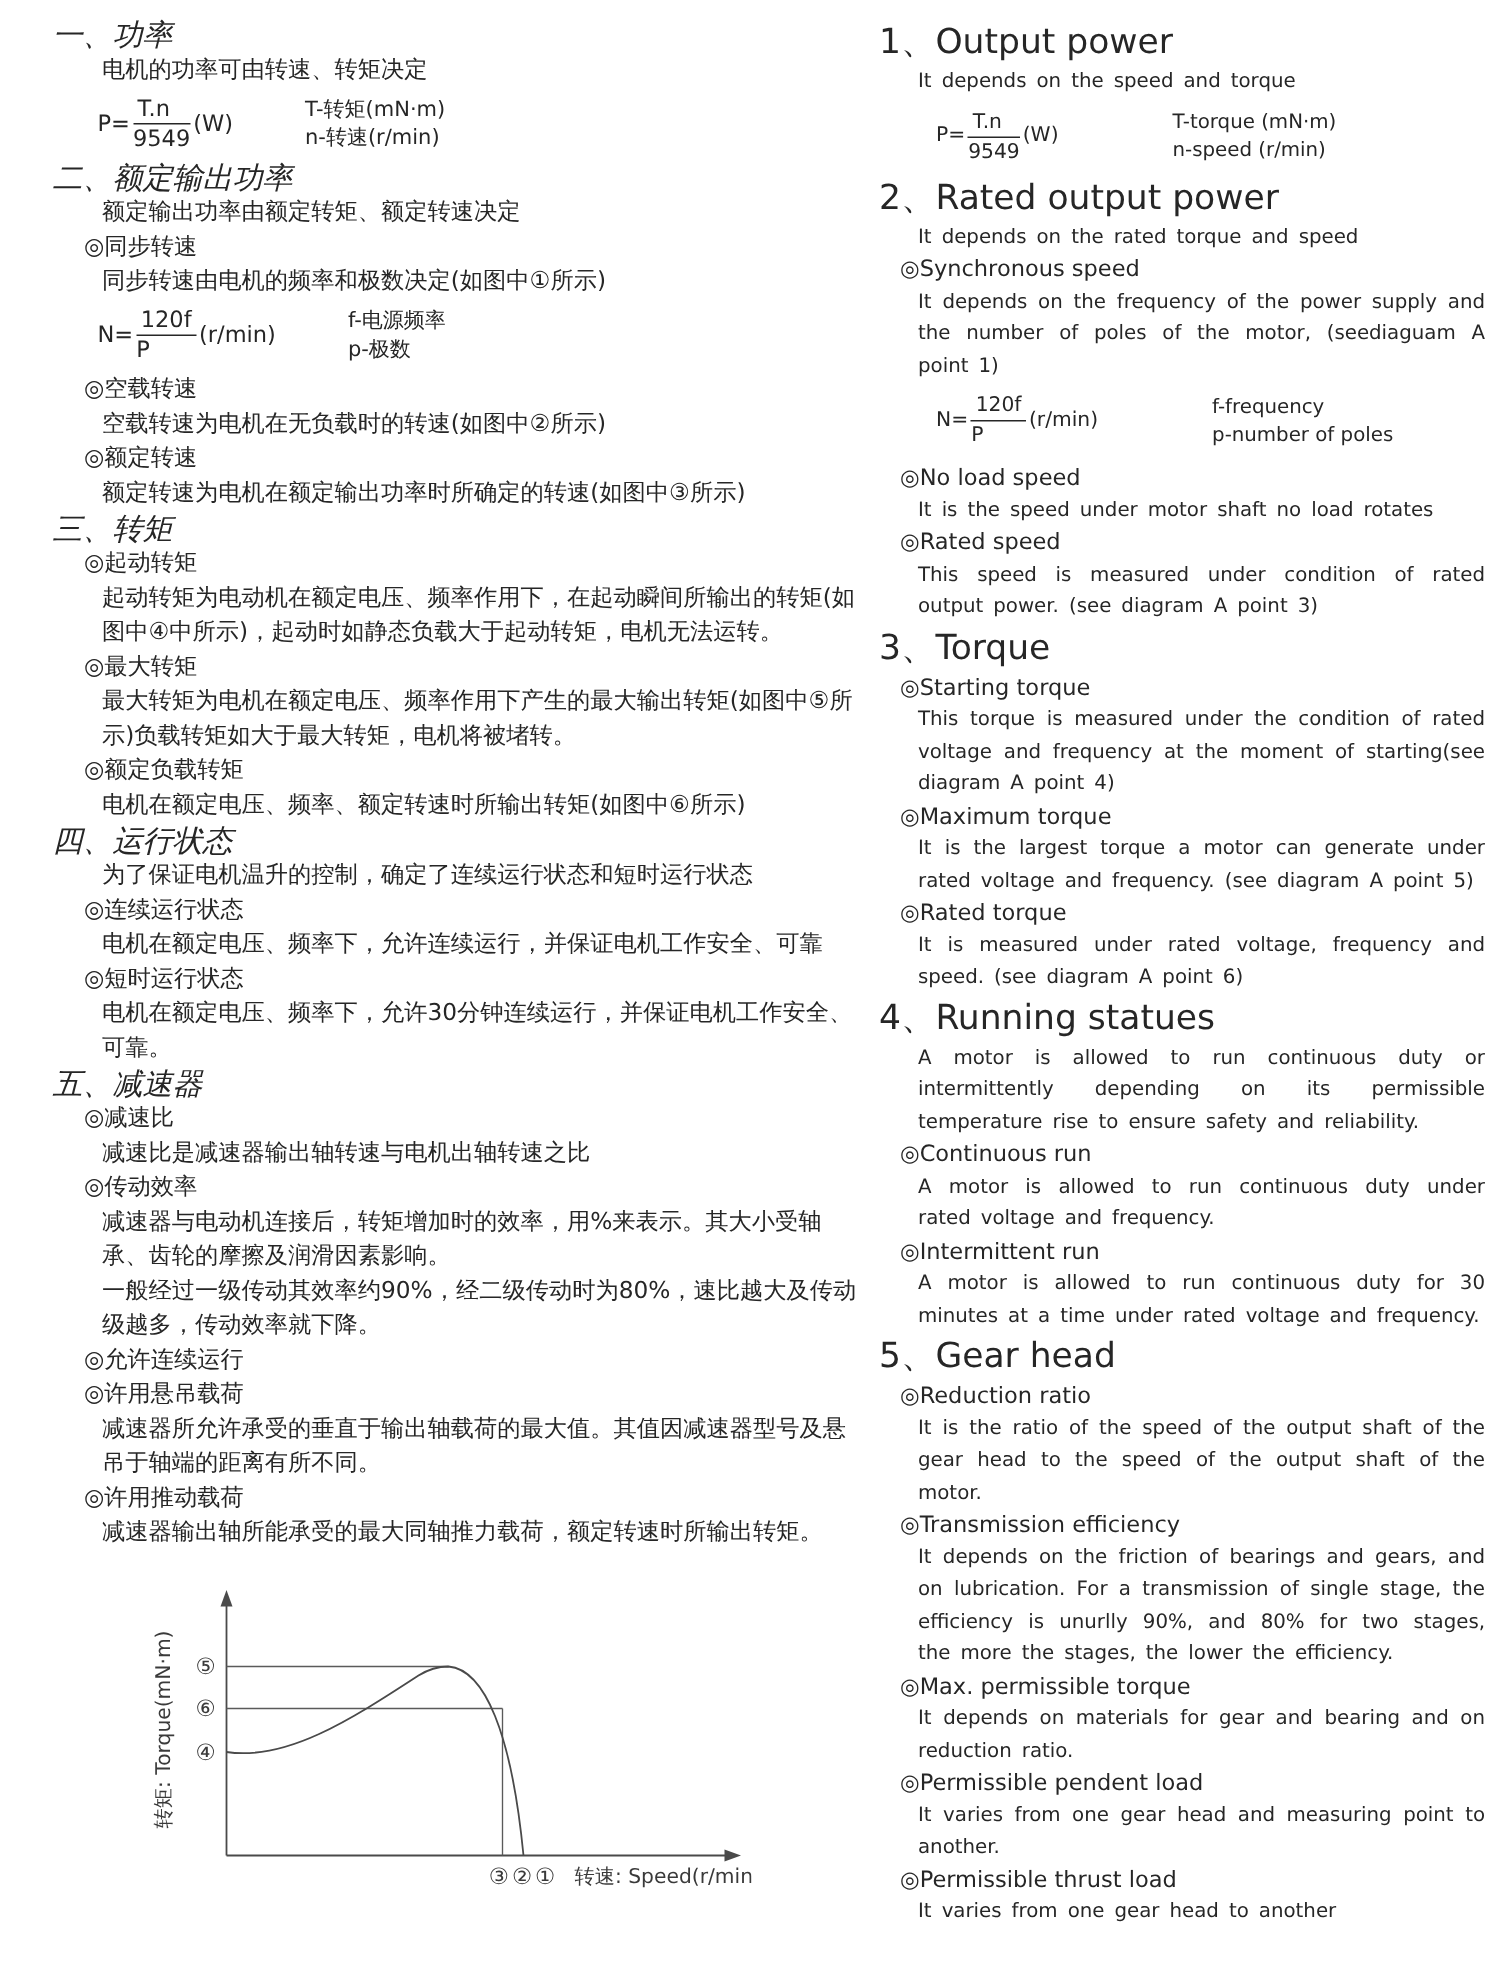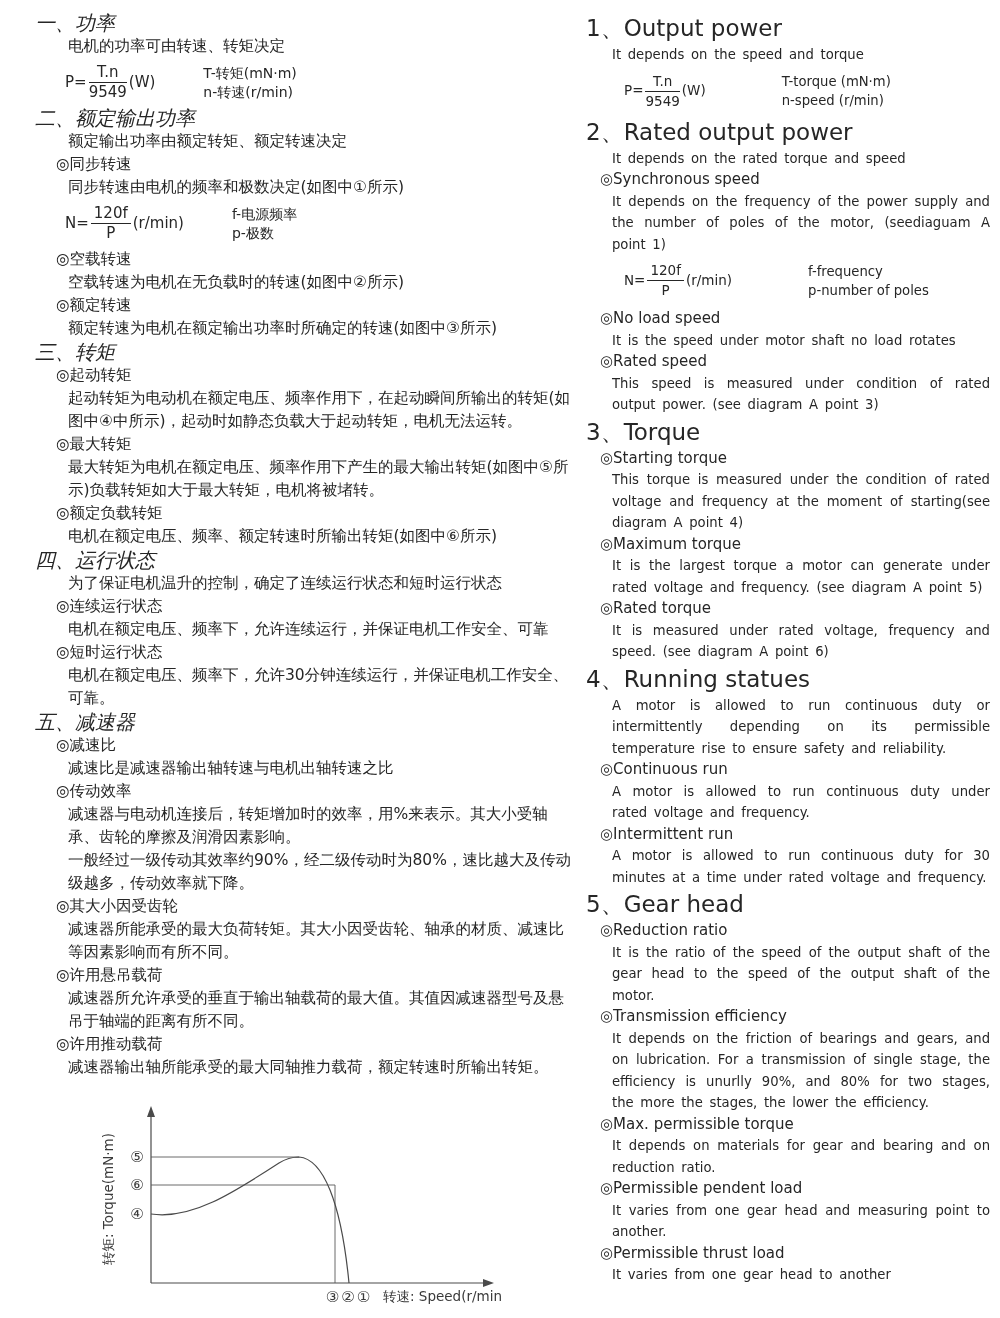--- a/index.html
+++ b/index.html
@@ -25,21 +25,21 @@
   .en .sec { margin-bottom:2px; }
   .en .sec-title { font-size:23px; line-height:26px; margin:3px 0 3px 0; }
   .en .para { padding-left:26px; text-align:justify; word-spacing:2.5px; }
   .en .sub  { padding-left:14px; font-size:15px; }
 
   
   .formula-row { display:flex; align-items:center; margin:5px 0 5px 30px; }
   .en .formula-row { margin-left:38px; margin-top:6px; margin-bottom:8px; }
   .formula { display:flex; align-items:center; font-size:15px; }
   .en .formula { font-size:13.5px; }
-  .frac { display:inline-block; text-align:center; margin:0 2px; }
+  .frac { display:inline-block; text-align:left; margin:0 2px; }
   .frac .num { display:block; border-bottom:1.4px solid #262626; padding:0 3px; line-height:19px; }
   .frac .den { display:block; line-height:19px; }
   .f-notes { margin-left:48px; font-size:14px; line-height:19px; }
   .en .f-notes { margin-left:76px; font-size:13.2px; line-height:19px; }
 
   
   .chart-wrap { margin:22px 0 0 26px; }
   .chart-wrap svg text { fill:#3a3a3a; font-family:"DejaVu Sans", sans-serif; }
   .chart-line { stroke:#4a4a4a; stroke-width:1.2; fill:none; }
   .chart-thin { stroke:#5a5a5a; stroke-width:0.9; fill:none; }
@@ -113,22 +113,21 @@
     <div class="para">电机在额定电压、频率下，允许30分钟连续运行，并保证电机工作安全、可靠。</div>
   </div>
 
   <div class="sec">
     <div class="sec-title">五、减速器</div>
     <div class="sub">◎减速比</div>
     <div class="para">减速比是减速器输出轴转速与电机出轴转速之比</div>
     <div class="sub">◎传动效率</div>
     <div class="para">减速器与电动机连接后，转矩增加时的效率，用%来表示。其大小受轴承、齿轮的摩擦及润滑因素影响。</div>
     <div class="para">一般经过一级传动其效率约90%，经二级传动时为80%，速比越大及传动级越多，传动效率就下降。</div>
-    <div class="sub">◎其大小因受齿轮</div>
-    <div class="para">减速器所能承受的最大负荷转矩。其大小因受齿轮、轴承的材质、减速比等因素影响而有所不同。</div>
+    <div class="sub">◎允许连续运行</div>
     <div class="sub">◎许用悬吊载荷</div>
     <div class="para">减速器所允许承受的垂直于输出轴载荷的最大值。其值因减速器型号及悬吊于轴端的距离有所不同。</div>
     <div class="sub">◎许用推动载荷</div>
     <div class="para">减速器输出轴所能承受的最大同轴推力载荷，额定转速时所输出转矩。</div>
   </div>
 
   <div class="chart-wrap">
     <svg width="440" height="214" viewBox="0 0 440 214">
 
       <line class="chart-line" x1="90" y1="14" x2="90" y2="182"></line>

